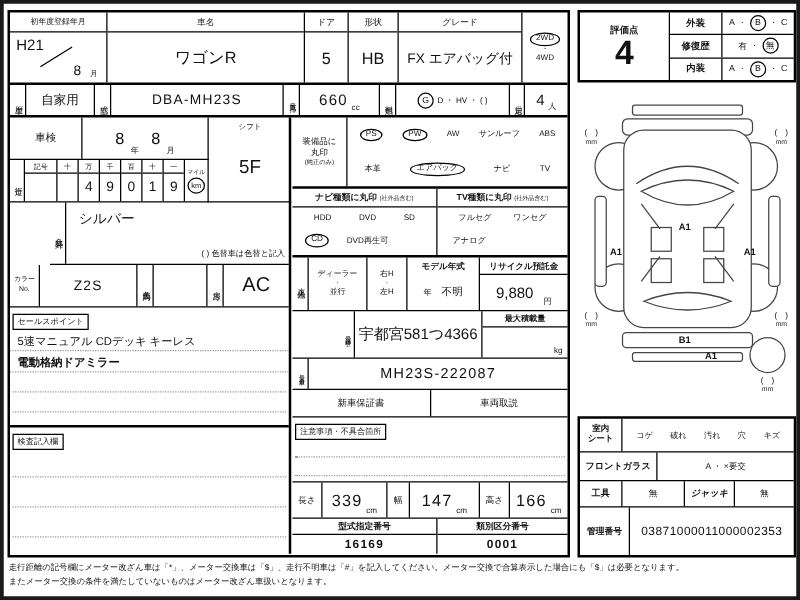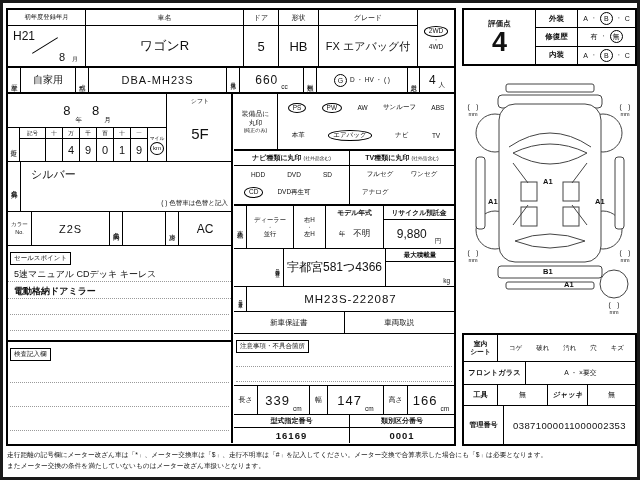--- a/index.html
+++ b/index.html
@@ -84,20 +84,21 @@
       <div class="vl br" style="flex:0 0 12px;">定員</div>
       <div class="cc" style="flex:0 0 34px;">
         <span style="font-size:12px;">4</span>
         <span class="unit">人</span>
       </div>
     </div>
 
     <div class="abs br2" style="left:0;top:84px;width:225px;height:349px;">
 
       <div class="fx bb" style="height:34px;width:159px;border-right:1px solid #000;">
+        <div class="cc br" style="flex:0 0 58px;font-size:8.5px;">車検</div>
         <div class="cc" style="flex:1;gap:2px;">
           <span style="font-size:13px;">8</span>
           <span class="unit">年</span>
           <span style="font-size:13px;margin-left:8px;">8</span>
           <span class="unit">月</span>
         </div>
       </div>
       <div class="fx bb" style="height:34px;width:159px;border-right:1px solid #000;">
         <div class="vl br" style="flex:0 0 12px;">走行</div>
         <div class="col br" style="flex:0 0 26px;">
@@ -132,35 +133,35 @@
           <span style="font-size:4.8px;">マイル</span>
           <span class="circ-sm" style="font-size:6px;margin-top:1px;">km</span>
         </div>
       </div>
 
       <div class="abs col" style="left:159px;top:0;width:66px;height:68px;border-bottom:1px solid #000;">
         <div style="font-size:6px;text-align:center;padding-top:3px;">シフト</div>
         <div class="cc" style="flex:1;font-size:15px;">5F</div>
       </div>
 
-      <div class="fx bb" style="height:50px;">
+      <div class="fx bb" style="height:50px;margin-left:32px;">
         <div class="vl br" style="flex:0 0 13px;">外装色</div>
         <div style="flex:1;position:relative;">
           <span class="abs" style="left:10px;top:5px;font-size:11px;">シルバー</span>
           <span class="abs" style="right:3px;bottom:3px;font-size:6.5px;">(            ) 色替車は色替と記入</span>
         </div>
       </div>
 
       <div class="fx bb" style="height:34px;">
         <div class="cc br" style="flex:0 0 24px;font-size:5.5px;text-align:center;line-height:1.3;padding:1px;word-break:break-all;">カラー No.</div>
         <div class="cc br" style="flex:0 0 78px;font-size:11px;letter-spacing:1px;">Z2S</div>
         <div class="vl br" style="flex:0 0 13px;">内装色</div>
         <div class="cc br" style="flex:0 0 43px;"></div>
         <div class="vl br" style="flex:0 0 13px;">冷房</div>
-        <div class="cc" style="flex:1;font-size:12px;text-align:right;">AC</div>
+        <div class="cc" style="flex:1;font-size:16px;text-align:right;">AC</div>
       </div>
 
       <div style="height:96px;border-bottom:2px solid #000;overflow:hidden;">
         <div><span class="tag">セールスポイント</span></div>
         <div class="dot" style="height:17px;font-size:9px;padding:3px 0 0 6px;">5速マニュアル CDデッキ キーレス</div>
         <div class="dot" style="height:17px;font-size:9px;padding:3px 0 0 6px;font-weight:bold;">電動格納ドアミラー</div>
         <div class="dot" style="height:16px;margin:0 2px;"></div>
         <div class="dot" style="height:16px;margin:0 2px;"></div>
       </div>
 

